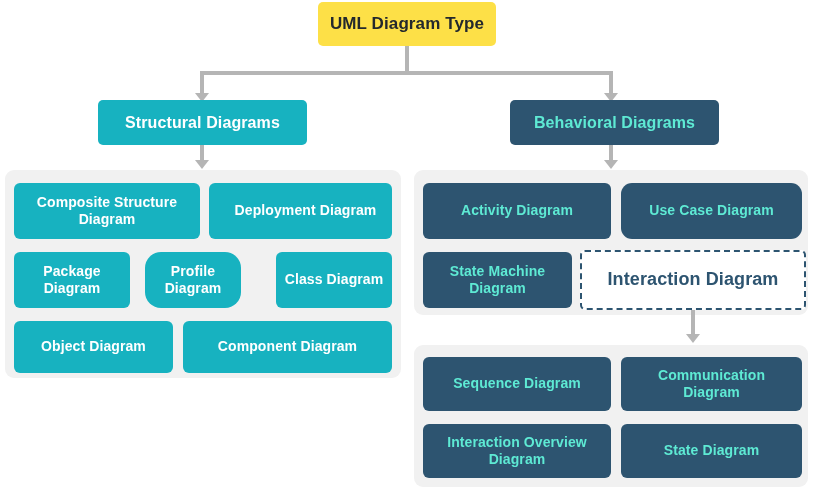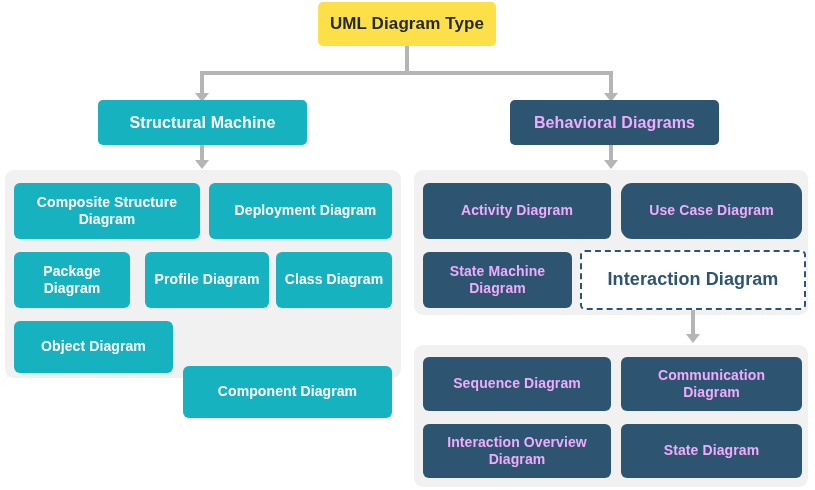--- a/index.html
+++ b/index.html
@@ -38,21 +38,21 @@
     color: #23282d;
     font-size: 17px;
     border-radius: 5px;
   }
   .node-teal {
     background: #17B2C0;
     color: #ffffff;
   }
   .node-slate {
     background: #2D5470;
-    color: #f0abfc;
+    color: #5eead4;
   }
   .node-head {
     font-size: 16px;
     border-radius: 5px;
   }
   .node-leaf {
     font-size: 14px;
   }
   .node-dashed {
     background: #ffffff;
@@ -97,46 +97,46 @@
   <div class="conn conn-v" style="left:405px; top:46px; width:4px; height:27px;"></div>
 
   <div class="conn conn-h" style="left:200px; top:71px; width:413px; height:4px;"></div>
 
   <div class="conn conn-v" style="left:200px; top:71px; width:4px; height:26px;"></div>
   <div class="arrow-down" style="left:195px; top:93px;"></div>
 
   <div class="conn conn-v" style="left:609px; top:71px; width:4px; height:26px;"></div>
   <div class="arrow-down" style="left:604px; top:93px;"></div>
 
-  <div class="node node-teal node-head" style="left:98px; top:100px; width:209px; height:45px;">Structural Machine</div>
+  <div class="node node-teal node-head" style="left:98px; top:100px; width:209px; height:45px;">Structural Diagrams</div>
 
   <div class="node node-slate node-head" style="left:510px; top:100px; width:209px; height:45px;">Behavioral Diagrams</div>
 
   <div class="conn conn-v" style="left:200px; top:145px; width:4px; height:18px;"></div>
   <div class="arrow-down" style="left:195px; top:160px;"></div>
 
   <div class="conn conn-v" style="left:609px; top:145px; width:4px; height:18px;"></div>
   <div class="arrow-down" style="left:604px; top:160px;"></div>
 
   <div class="panel" style="left:5px; top:170px; width:396px; height:208px;">
   </div>
 
   <div class="node node-teal node-leaf" style="left:14px; top:183px; width:186px; height:56px;">Composite Structure Diagram</div>
 
   <div class="node node-teal node-leaf" style="left:209px; top:183px; width:183px; height:56px;padding-left:18px;">Deployment Diagram</div>
 
   <div class="node node-teal node-leaf" style="left:14px; top:252px; width:116px; height:56px;">Package Diagram</div>
 
-  <div class="node node-teal node-leaf" style="left:145px; top:252px; width:124px; height:56px;">Profile Diagram</div>
+  <div class="node node-teal node-leaf" style="left:145px; top:252px; width:96px; height:56px;border-radius:16px;">Profile Diagram</div>
 
   <div class="node node-teal node-leaf" style="left:276px; top:252px; width:116px; height:56px;">Class Diagram</div>
 
   <div class="node node-teal node-leaf" style="left:14px; top:321px; width:159px; height:52px;">Object Diagram</div>
 
-  <div class="node node-teal node-leaf" style="left:183px; top:321px; width:209px; height:52px;margin-top:45px;">Component Diagram</div>
+  <div class="node node-teal node-leaf" style="left:183px; top:321px; width:209px; height:52px;">Component Diagram</div>
 
   <div class="panel" style="left:414px; top:170px; width:394px; height:145px;">
   </div>
 
   <div class="node node-slate node-leaf" style="left:423px; top:183px; width:188px; height:56px;">Activity Diagram</div>
 
   <div class="node node-slate node-leaf" style="left:621px; top:183px; width:181px; height:56px;border-radius:11px;">Use Case Diagram</div>
 
   <div class="node node-slate node-leaf" style="left:423px; top:252px; width:149px; height:56px;">State Machine Diagram</div>
 

